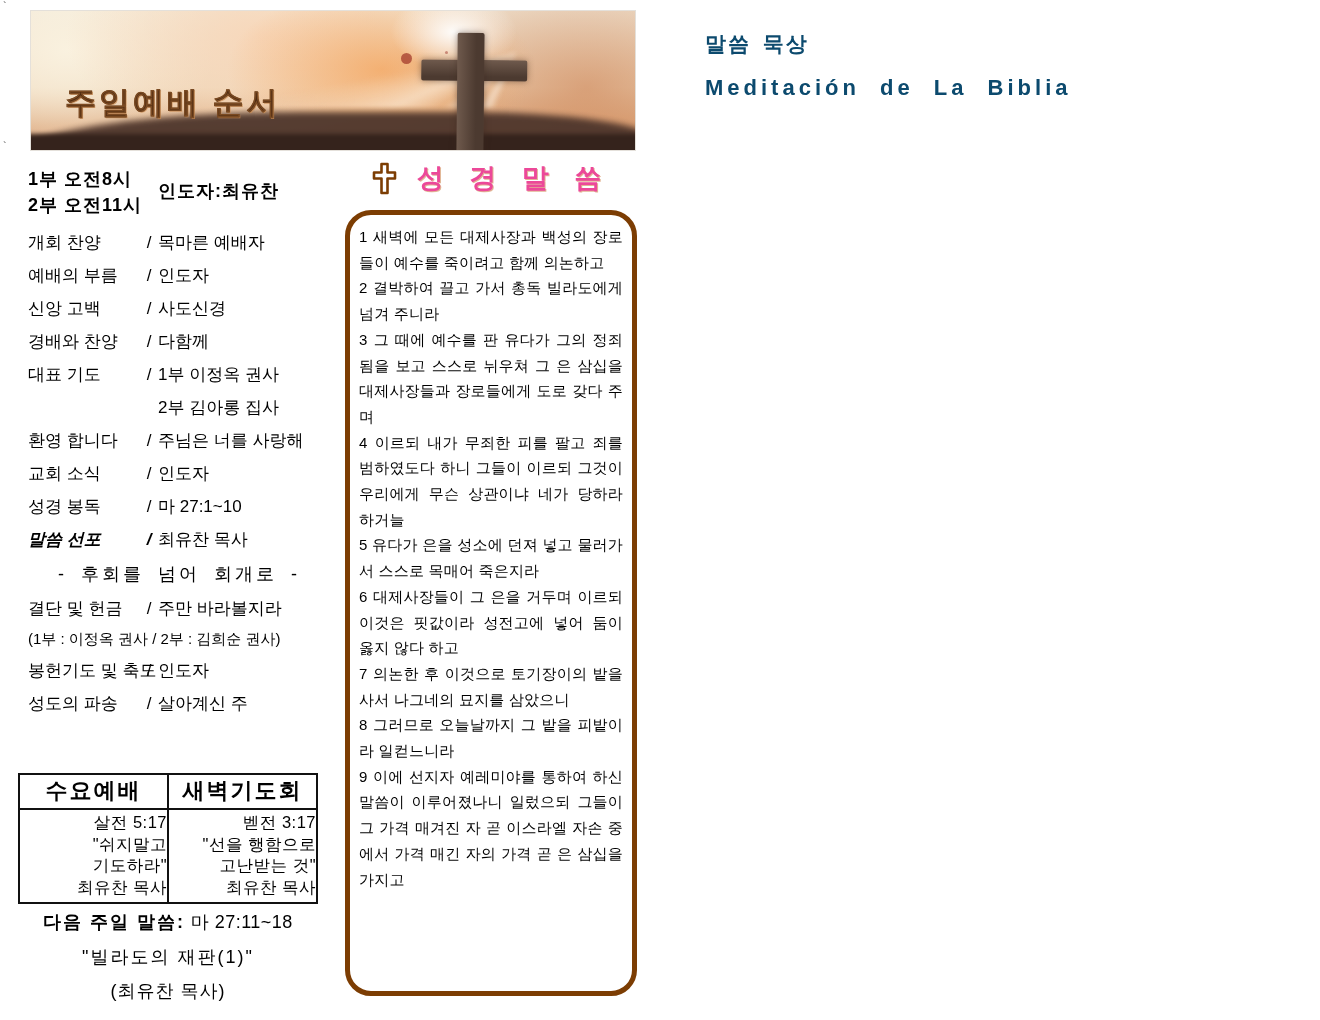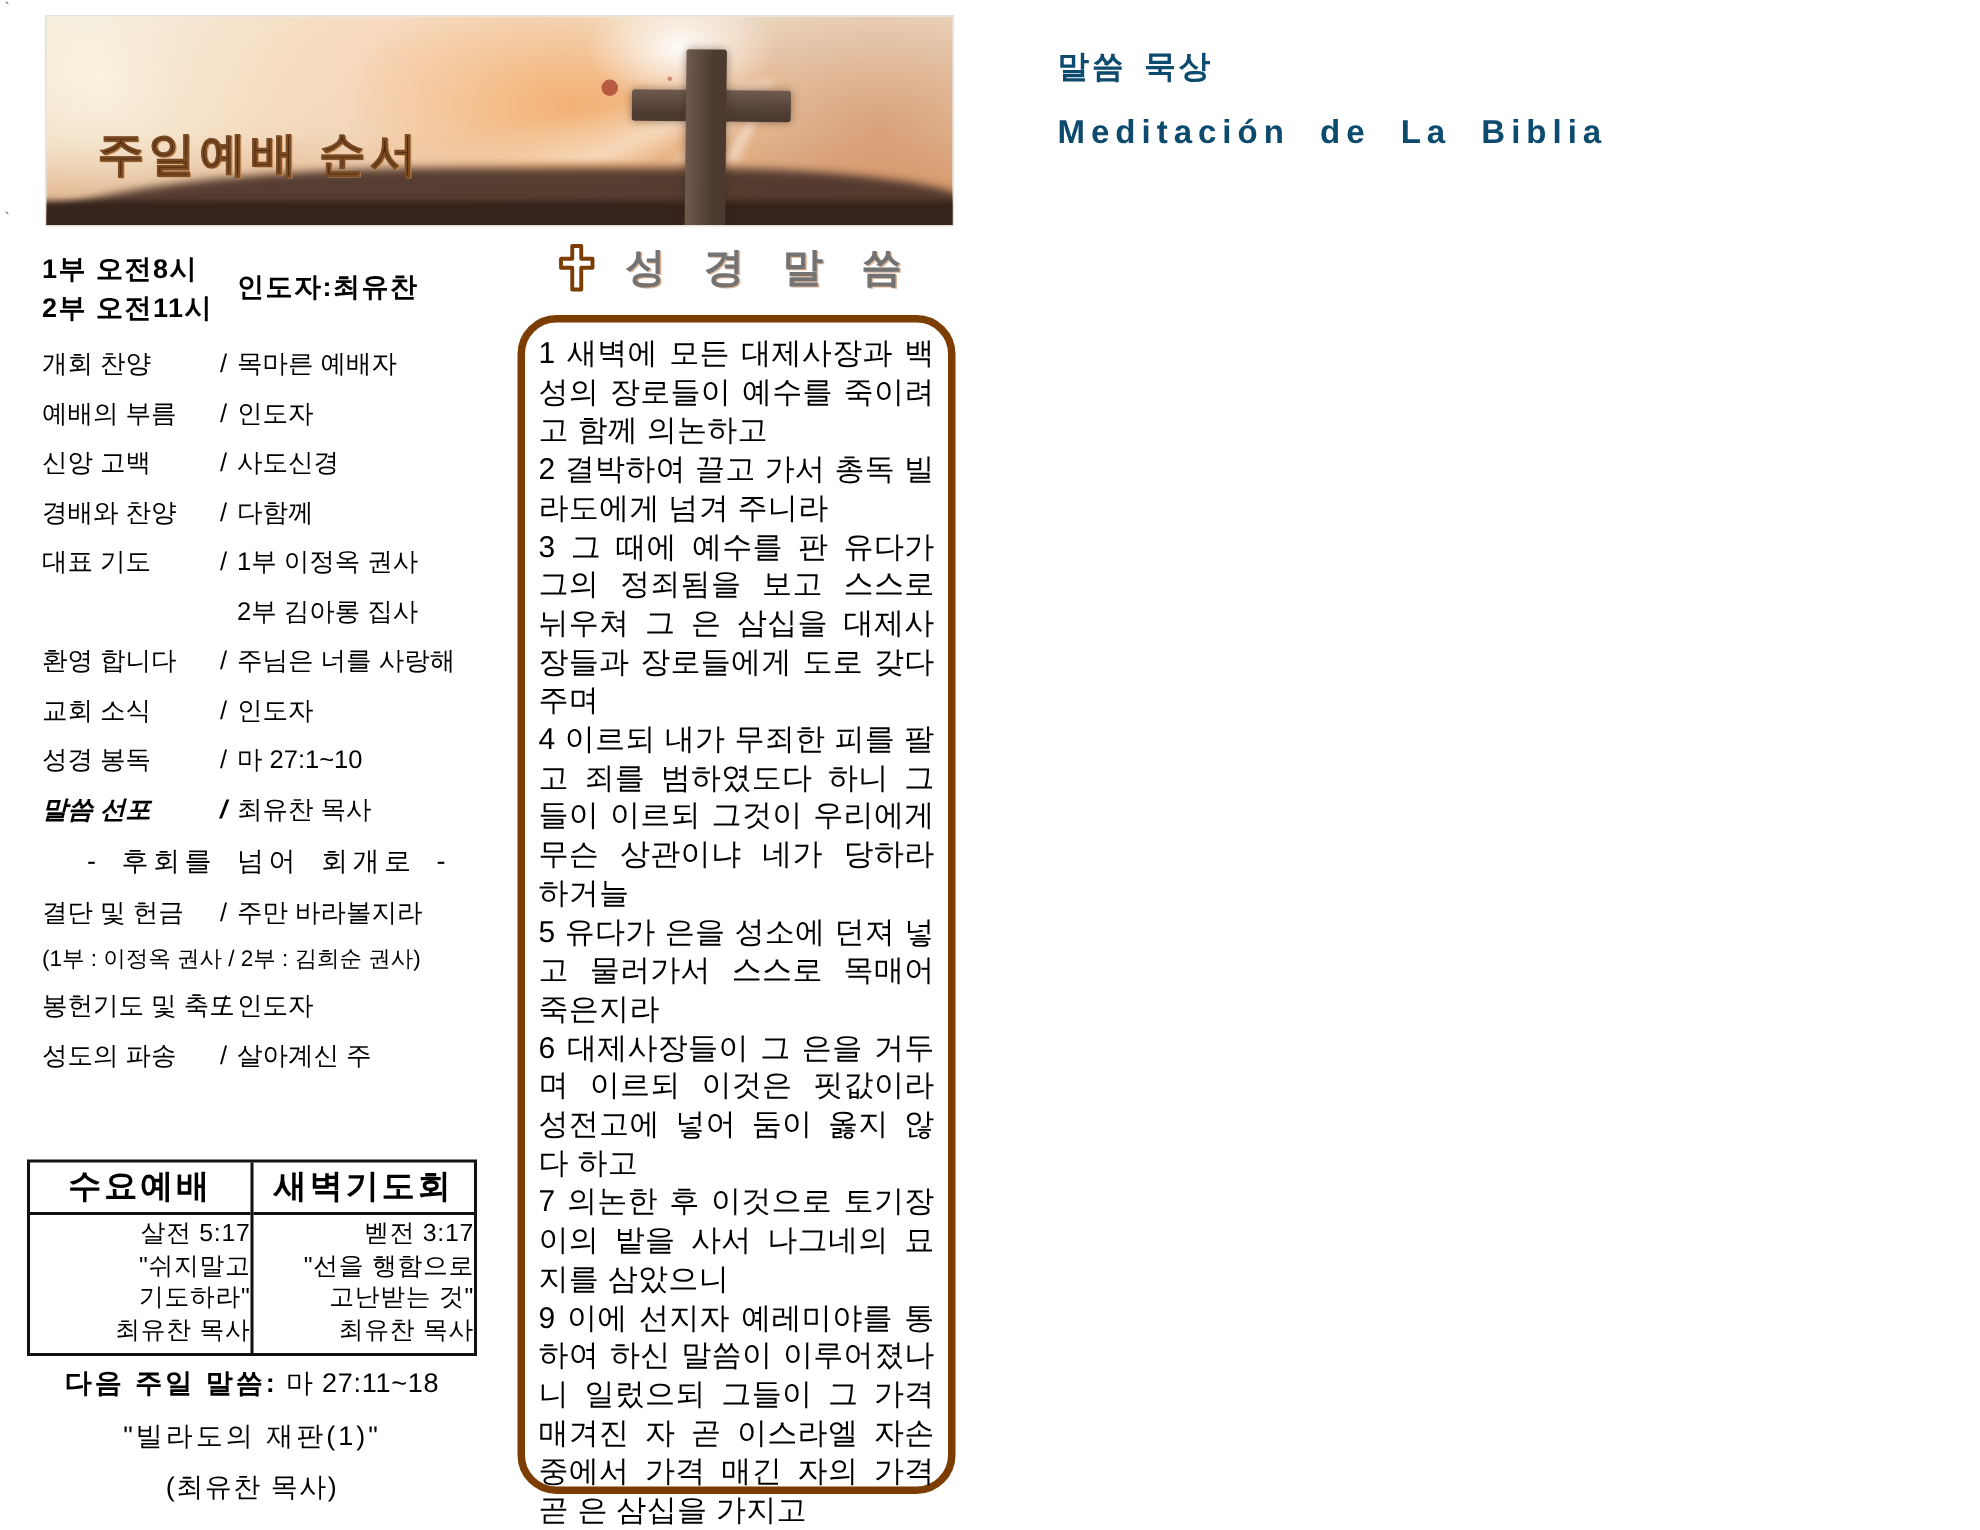--- a/index.html
+++ b/index.html
@@ -64,24 +64,24 @@
 
   
   .nextweek{position:absolute;left:10px;top:910px;width:316px;text-align:center;}
   .nw1{font-size:18px;letter-spacing:.5px;}
   .nw-label{font-weight:700;letter-spacing:2px;}
   .nw2{margin-top:11px;font-size:18px;letter-spacing:2px;}
   .nw3{margin-top:10px;font-size:18px;letter-spacing:1px;}
 
   
   .scripture-head{position:absolute;left:345px;top:160px;width:292px;display:flex;justify-content:center;align-items:center;gap:20px;}
-  .scripture-head .txt{font-size:27px;font-weight:700;letter-spacing:9px;color:#737373;text-shadow:1px 1px 0 rgba(200,120,60,.55);}
+  .scripture-head .txt{font-size:27px;font-weight:700;letter-spacing:9px;color:#ec4899;text-shadow:1px 1px 0 rgba(200,120,60,.55);}
   .scripture-box{position:absolute;left:345px;top:210px;width:292px;height:786px;box-sizing:border-box;
     border:5px solid #7c3d03;border-radius:26px;padding:9px 9px 0;background:#fff;}
-  .verse{font-size:20px;line-height:25.7px;text-align:justify;word-break:break-all;letter-spacing:.2px;}
+  .verse{font-size:15px;line-height:25.7px;text-align:justify;word-break:break-all;letter-spacing:.2px;}
 </style>
 </head>
 <body>
 
 <div class="page">
 
   <span class="stray stray1">`</span>
   <span class="stray stray2">`</span>
 
   <div class="banner">
@@ -259,18 +259,19 @@
       <div class="verse">3 그 때에 예수를 판 유다가 그의 정죄됨을 보고 스스로 뉘우쳐 그 은 삼십을 대제사장들과 장로들에게 도로 갖다 주며</div>
 
       <div class="verse">4 이르되 내가 무죄한 피를 팔고 죄를 범하였도다 하니 그들이 이르되 그것이 우리에게 무슨 상관이냐 네가 당하라 하거늘</div>
 
       <div class="verse">5 유다가 은을 성소에 던져 넣고 물러가서 스스로 목매어 죽은지라</div>
 
       <div class="verse">6 대제사장들이 그 은을 거두며 이르되 이것은 핏값이라 성전고에 넣어 둠이 옳지 않다 하고</div>
 
       <div class="verse">7 의논한 후 이것으로 토기장이의 밭을 사서 나그네의 묘지를 삼았으니</div>
 
+      <div class="verse">8 그러므로 오늘날까지 그 밭을 피밭이라 일컫느니라</div>
 
       <div class="verse">9 이에 선지자 예레미야를 통하여 하신 말씀이 이루어졌나니 일렀으되 그들이 그 가격 매겨진 자 곧 이스라엘 자손 중에서 가격 매긴 자의 가격 곧 은 삼십을 가지고</div>
 
     </div>
 
 </div>
 
 </body></html>

